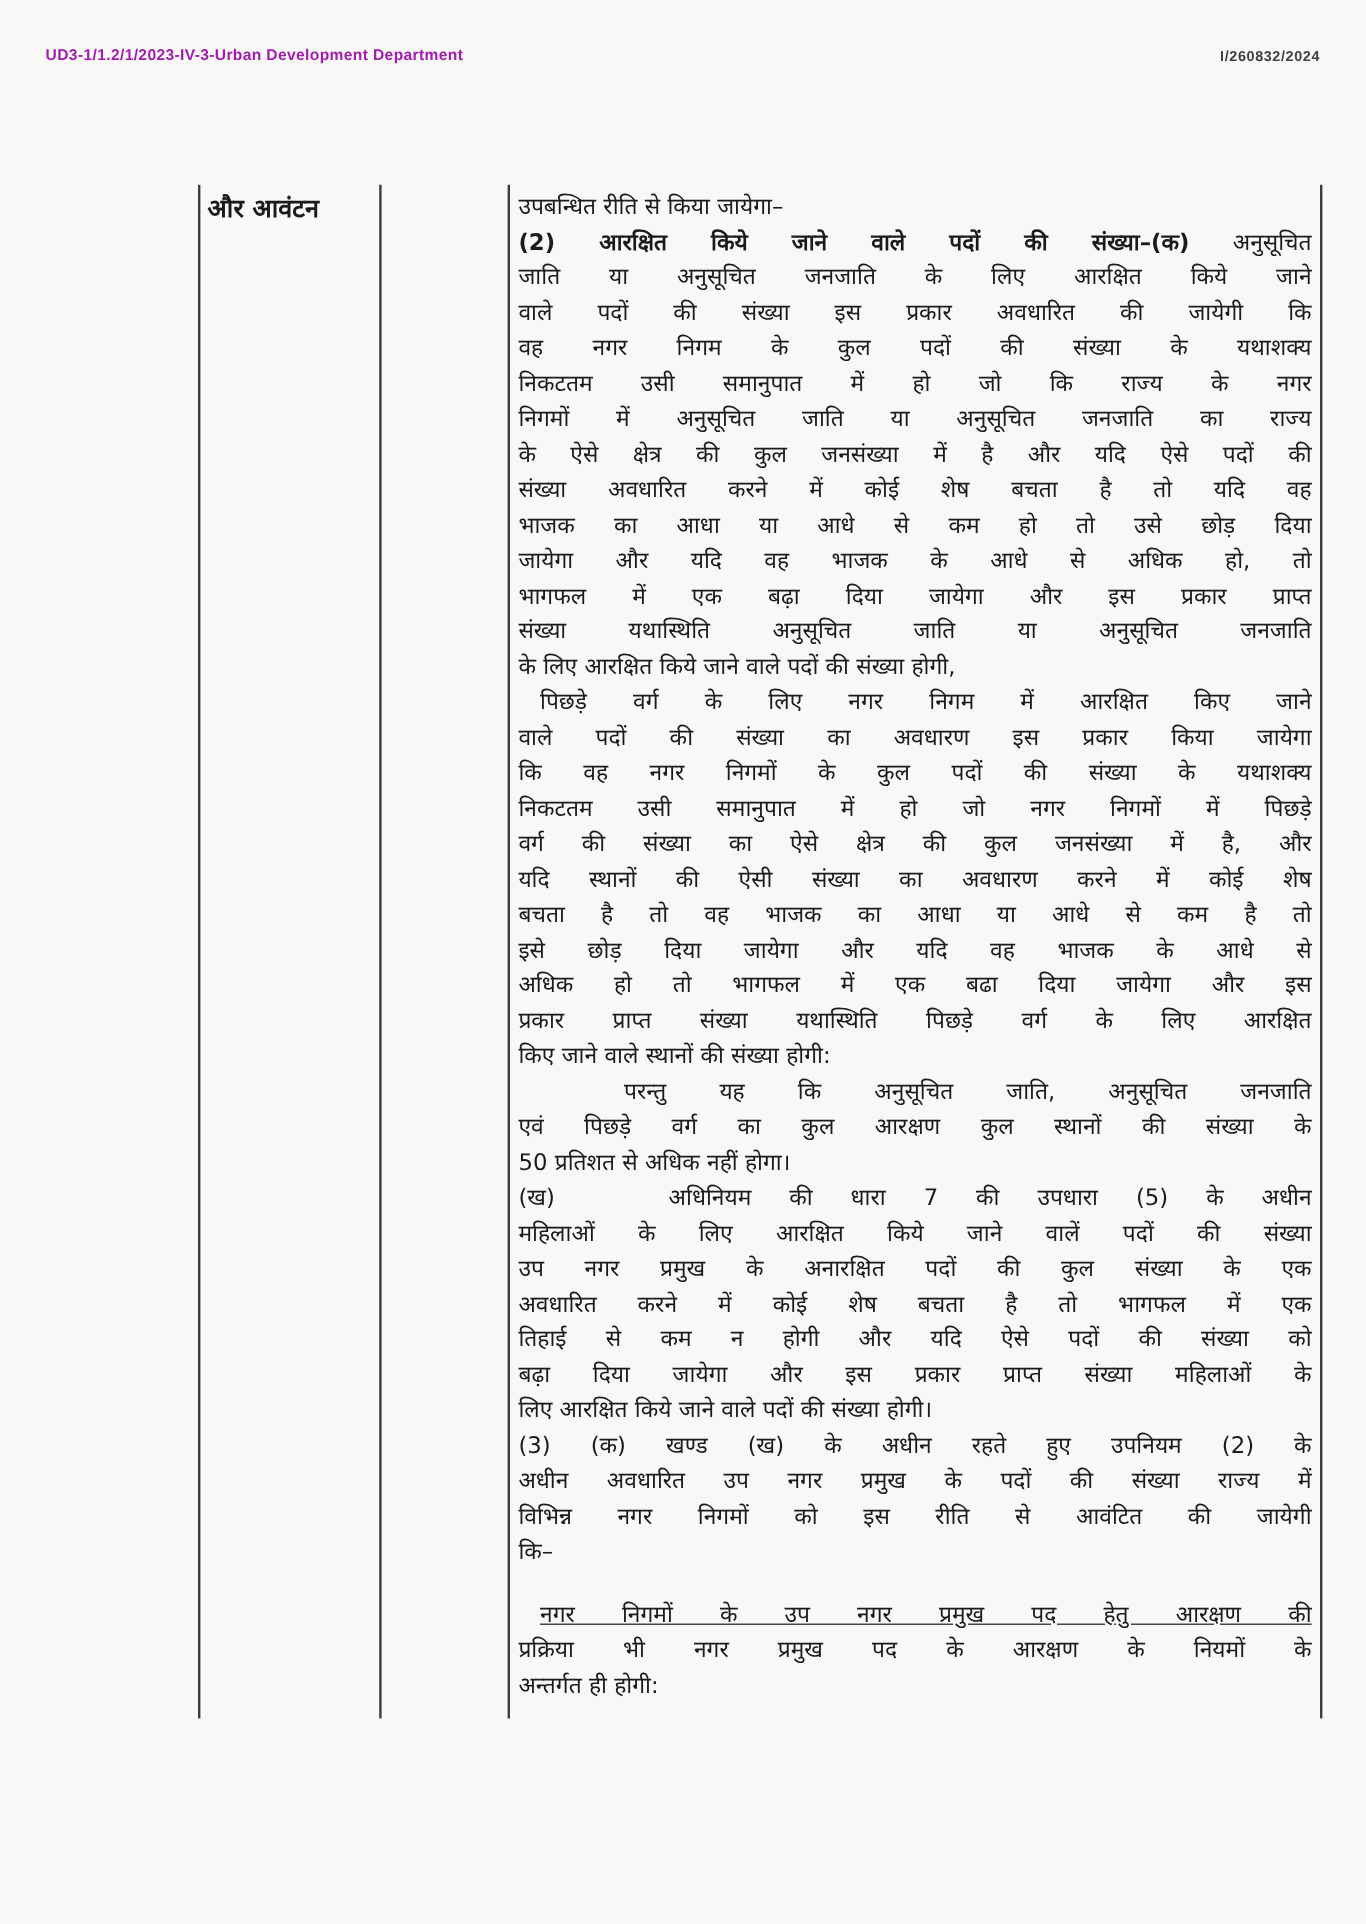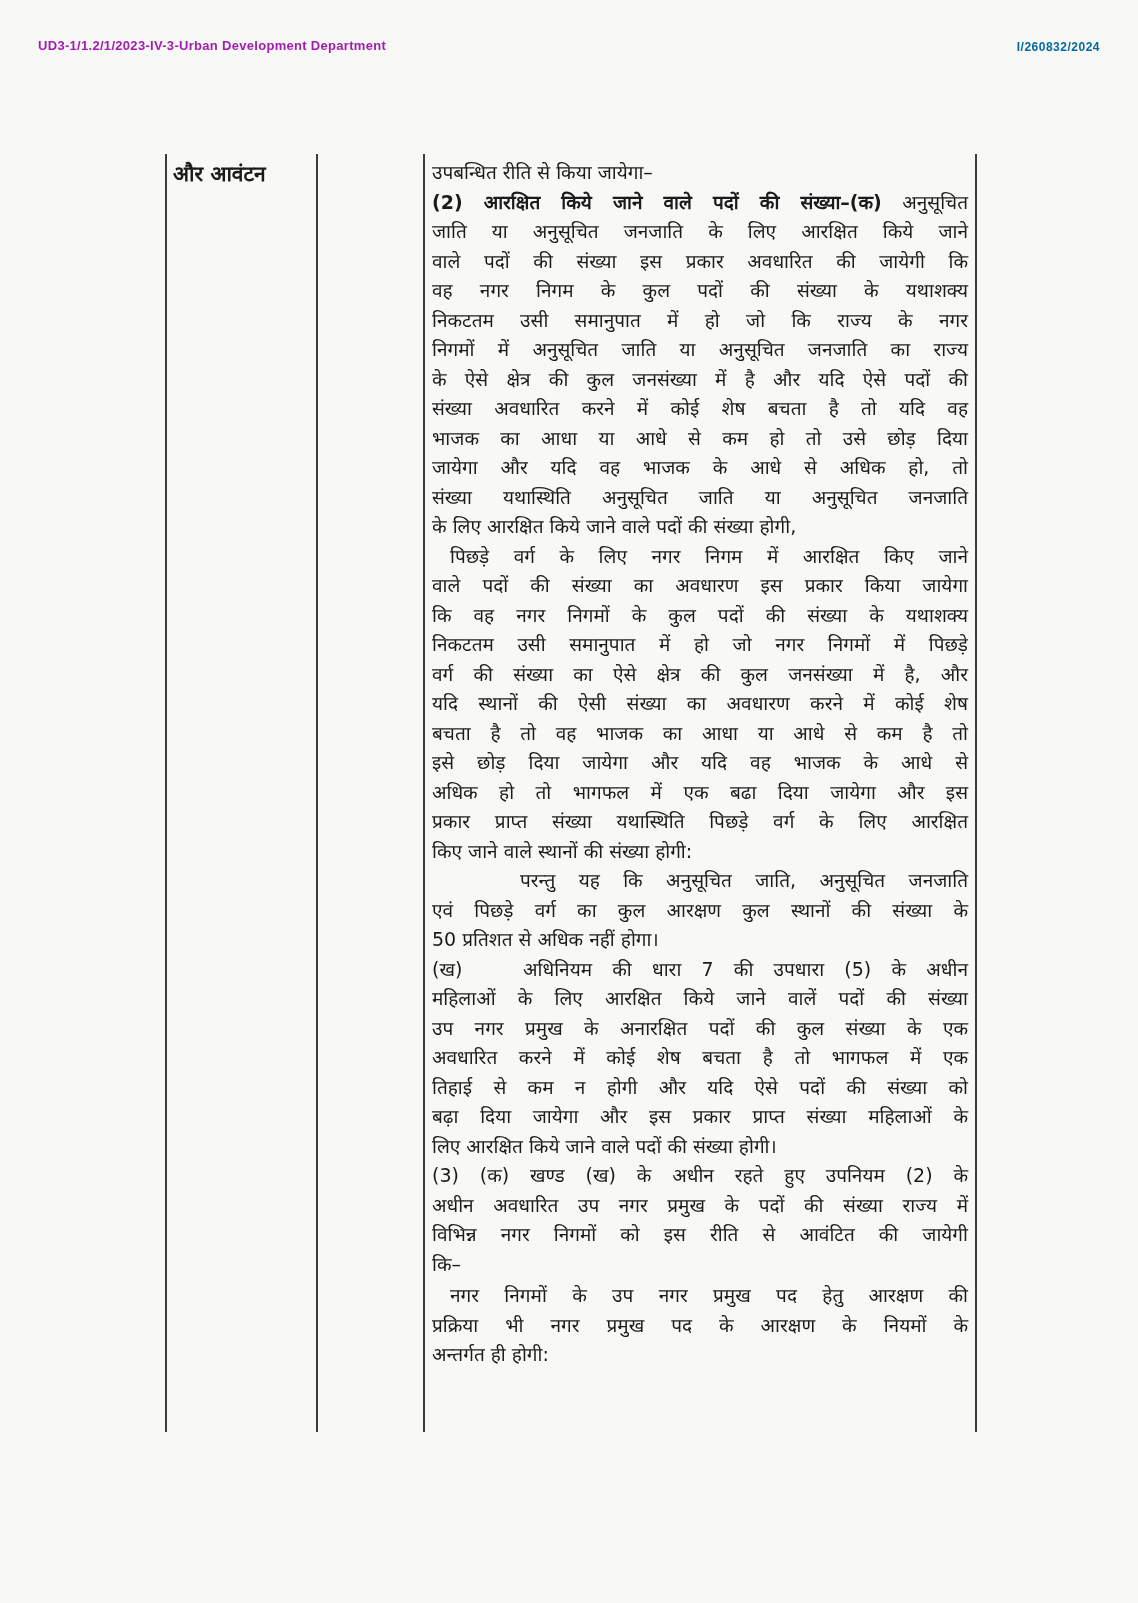--- a/index.html
+++ b/index.html
@@ -17,26 +17,26 @@
     color:var(--ink);
     overflow:hidden;
   }
   .hdr-left{
     position:absolute;left:38px;top:38px;
     font-size:13px;font-weight:600;letter-spacing:.3px;color:#a21caf;
     font-family:"Liberation Sans","DejaVu Sans",sans-serif;
   }
   .hdr-right{
     position:absolute;right:38px;top:40px;
-    font-size:12px;font-weight:600;letter-spacing:.5px;color:#0369a1;
+    font-size:12px;font-weight:600;letter-spacing:.5px;color:#404040;
     font-family:"Liberation Sans","DejaVu Sans",sans-serif;
   }
   .scan-table{
     position:absolute;left:165px;top:154px;
-    width:812px;height:1278px;
+    width:937px;height:1278px;
     display:flex;align-items:stretch;
   }
   .col{height:100%;}
   .col1{
     width:153px;
     border-left:2px solid var(--border);
     border-right:2px solid var(--border);
     padding:6px 4px 0 6px;
   }
   .col2{
@@ -60,21 +60,21 @@
   }
   .line.j{
     white-space:normal;
     text-align:justify;
     text-align-last:justify;
     -moz-text-align-last:justify;
   }
   .line .b{font-weight:bold;margin-top:21px;}
   .line.ind1{text-indent:18px;}
   .line.ind2{text-indent:88px;}
-  .line.gap{margin-top:2px;}
+  .line.gap{margin-top:23px;text-decoration:underline;}
 </style>
 </head>
 <body>
 
 <div class="page">
 
   <div class="hdr-left">UD3-1/1.2/1/2023-IV-3-Urban Development Department</div>
 
   <div class="hdr-right">I/260832/2024</div>
 
@@ -88,20 +88,21 @@
         <div class="line j"><span class="b">(2) आरक्षित किये जाने वाले पदों की संख्या–(क)</span><span> अनुसूचित</span></div>
         <div class="line j"><span>जाति या अनुसूचित जनजाति के लिए आरक्षित किये जाने</span></div>
         <div class="line j"><span>वाले पदों की संख्या इस प्रकार अवधारित की जायेगी कि</span></div>
         <div class="line j"><span>वह नगर निगम के कुल पदों की संख्या के यथाशक्य</span></div>
         <div class="line j"><span>निकटतम उसी समानुपात में हो जो कि राज्य के नगर</span></div>
         <div class="line j"><span>निगमों में अनुसूचित जाति या अनुसूचित जनजाति का राज्य</span></div>
         <div class="line j"><span>के ऐसे क्षेत्र की कुल जनसंख्या में है और यदि ऐसे पदों की</span></div>
         <div class="line j"><span>संख्या अवधारित करने में कोई शेष बचता है तो यदि वह</span></div>
         <div class="line j"><span>भाजक का आधा या आधे से कम हो तो उसे छोड़ दिया</span></div>
         <div class="line j"><span>जायेगा और यदि वह भाजक के आधे से अधिक हो, तो</span></div>
+        <div class="line j"><span>भागफल में एक बढ़ा दिया जायेगा और इस प्रकार प्राप्त</span></div>
         <div class="line j"><span>संख्या यथास्थिति अनुसूचित जाति या अनुसूचित जनजाति</span></div>
         <div class="line"><span>के लिए आरक्षित किये जाने वाले पदों की संख्या होगी,</span></div>
         <div class="line j ind1"><span>पिछड़े वर्ग के लिए नगर निगम में आरक्षित किए जाने</span></div>
         <div class="line j"><span>वाले पदों की संख्या का अवधारण इस प्रकार किया जायेगा</span></div>
         <div class="line j"><span>कि वह नगर निगमों के कुल पदों की संख्या के यथाशक्य</span></div>
         <div class="line j"><span>निकटतम उसी समानुपात में हो जो नगर निगमों में पिछड़े</span></div>
         <div class="line j"><span>वर्ग की संख्या का ऐसे क्षेत्र की कुल जनसंख्या में है, और</span></div>
         <div class="line j"><span>यदि स्थानों की ऐसी संख्या का अवधारण करने में कोई शेष</span></div>
         <div class="line j"><span>बचता है तो वह भाजक का आधा या आधे से कम है तो</span></div>
         <div class="line j"><span>इसे छोड़ दिया जायेगा और यदि वह भाजक के आधे से</span></div>

